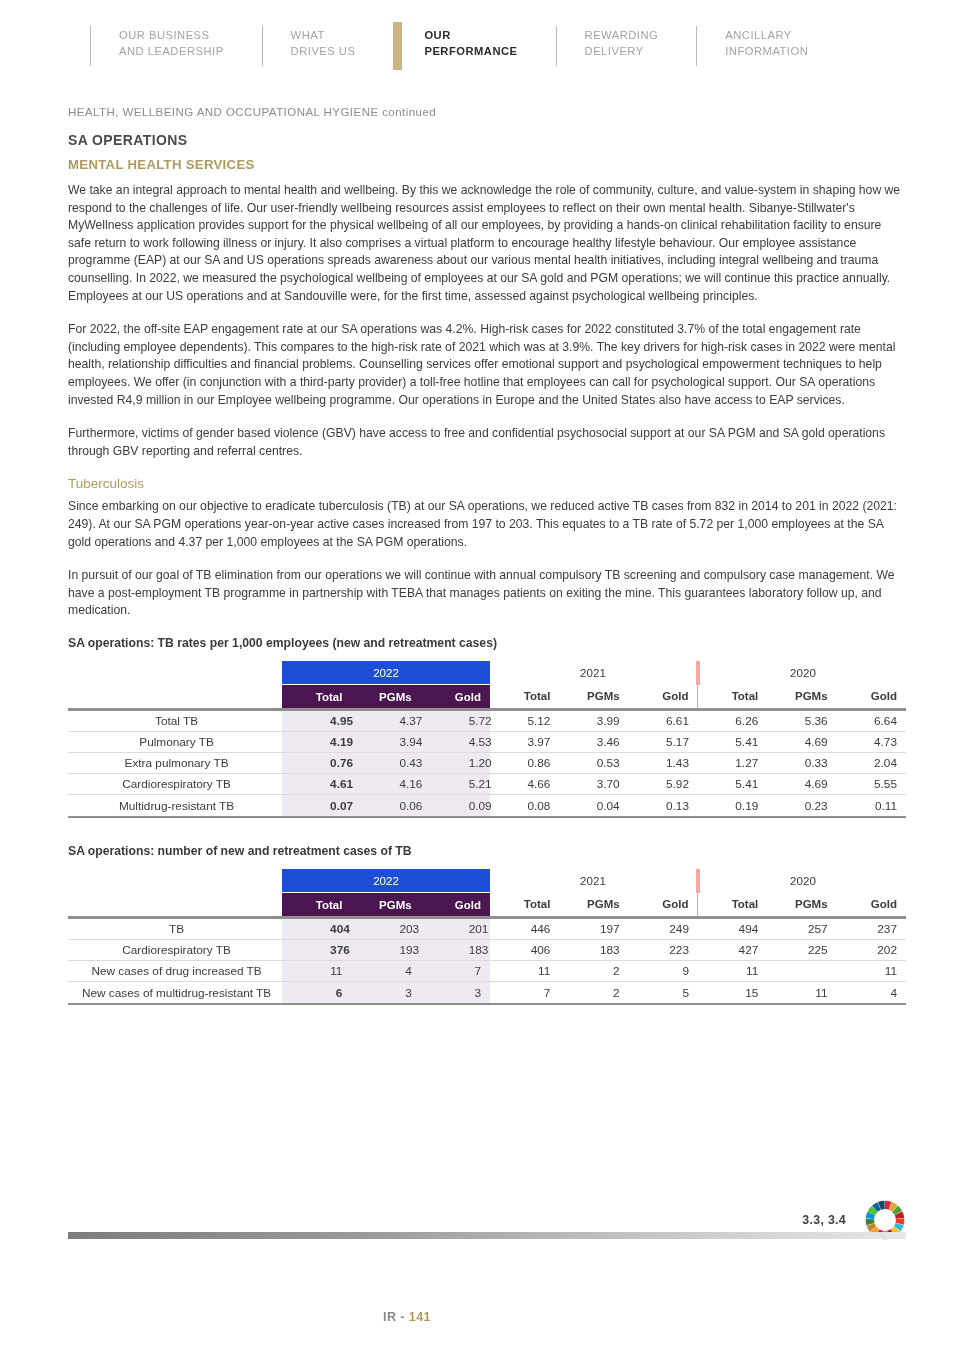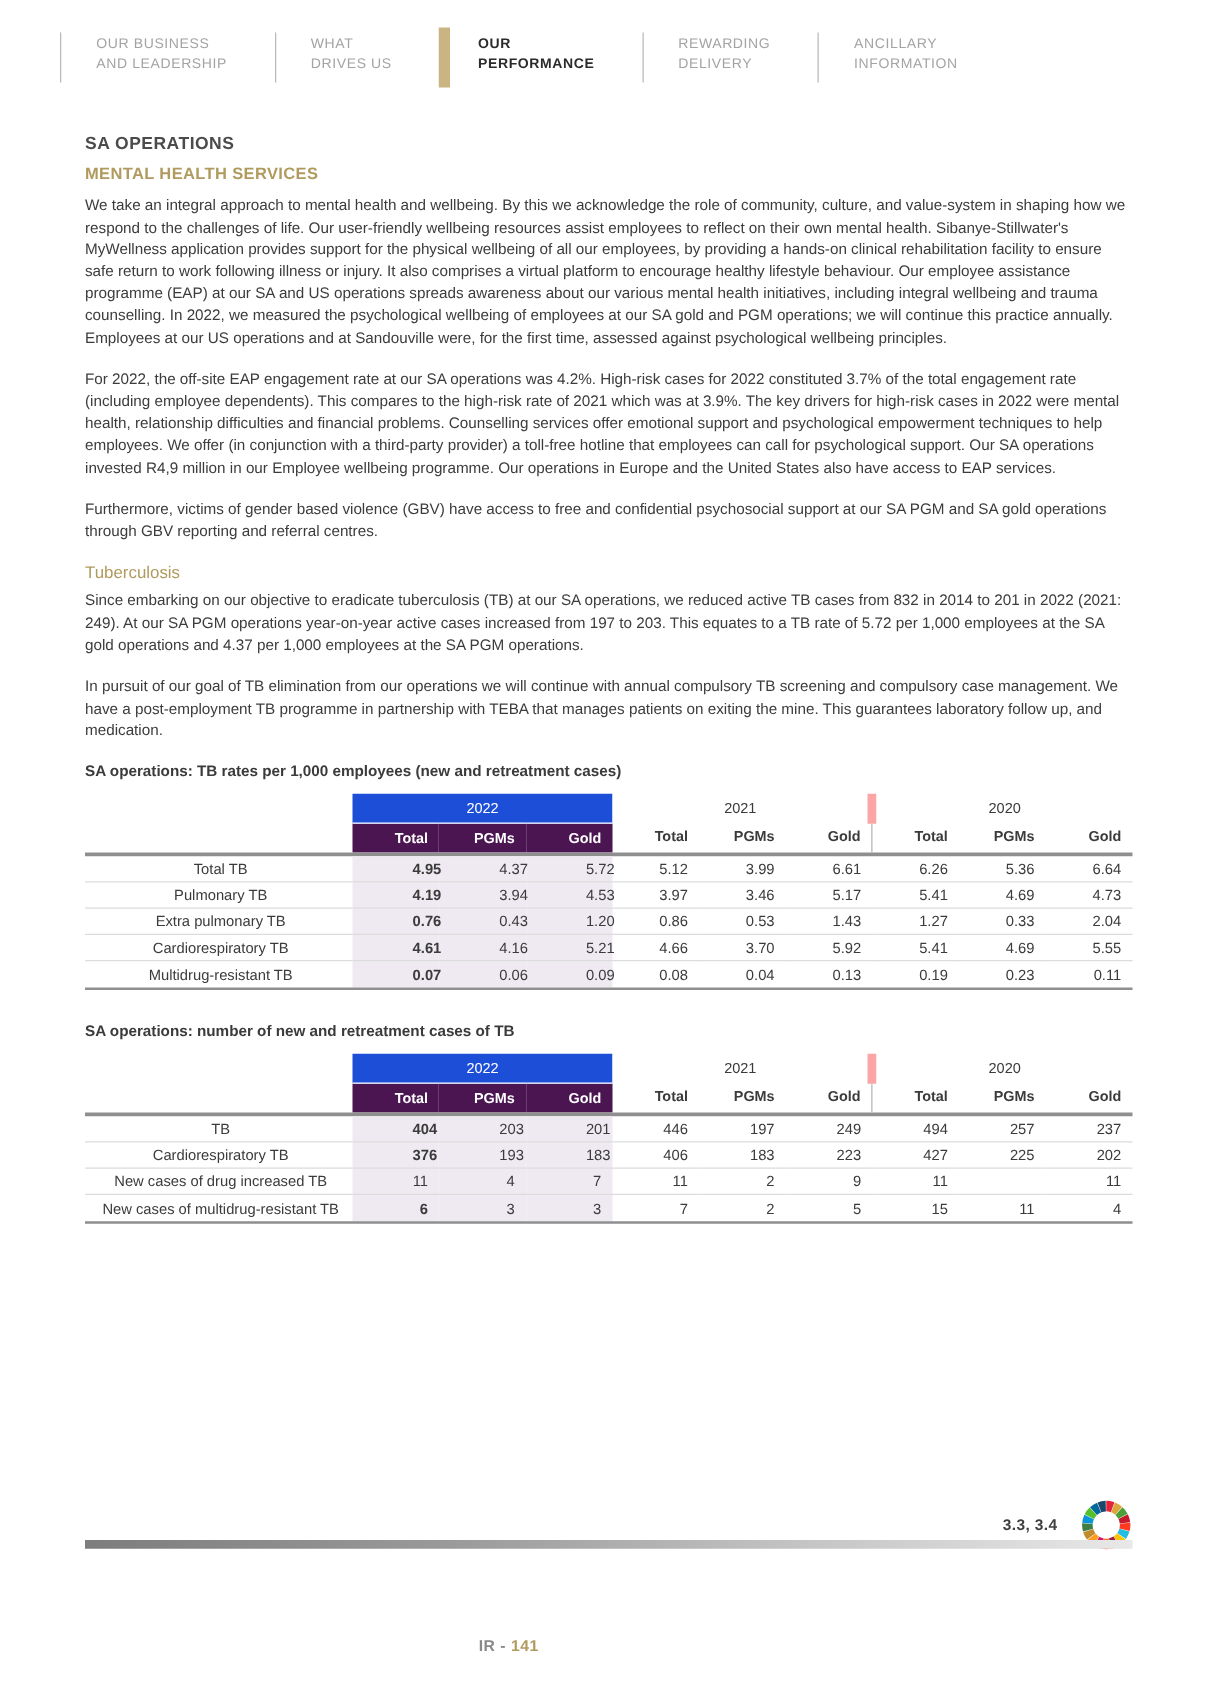--- a/index.html
+++ b/index.html
@@ -14,21 +14,21 @@
     overflow: hidden;
   }
 
   
   .topnav {
     position: absolute;
     left: 0; top: 0;
     width: 965px; height: 92px;
     display: flex;
     align-items: flex-start;
-    padding-left: 48px;
+    padding-left: 90px;
     padding-top: 26px;
   }
   .nav-item {
     display: flex;
     align-items: stretch;
     height: 42px;
   }
   .nav-sep {
     width: 1px;
     background: #b9b9b9;
@@ -122,21 +122,21 @@
     font-weight: normal;
     color: #3b3b3b;
     padding: 0;
   }
   .hdr-year.purple {
     background: #1d4ed8;
     color: #ffffff;
     border-bottom: 1px solid #ffffff;
   }
   .hdr-year.plain { background: #ffffff; }
-  .hdr-year.plain.div-left { border-left: 7px solid #fca5a5; }
+  .hdr-year.plain.div-left { border-left: 4px solid #fca5a5; }
 
   .hdr-sub {
     height: 23px;
     text-align: right;
     font-weight: bold;
     font-size: 11.5px;
     color: #3b3b3b;
     padding: 0 9px 0 0;
     vertical-align: middle;
   }
@@ -242,20 +242,21 @@
   <div class="nav-gap"></div>
   <div class="nav-item">
     <div class="nav-sep"></div>
     <div class="nav-label">ANCILLARY
 INFORMATION</div>
   </div>
 </div>
 
 <div class="content">
 
+  <div class="eyebrow">HEALTH, WELLBEING AND OCCUPATIONAL HYGIENE continued</div>
   <h1 class="section-title">SA OPERATIONS</h1>
   <h2 class="sub-title">MENTAL HEALTH SERVICES</h2>
 
   <p class="body">We take an integral approach to mental health and wellbeing. By this we acknowledge the role of community, culture, and value-system in shaping how we respond to the challenges of life. Our user-friendly wellbeing resources assist employees to reflect on their own mental health. Sibanye-Stillwater's MyWellness application provides support for the physical wellbeing of all our employees, by providing a hands-on clinical rehabilitation facility to ensure safe return to work following illness or injury. It also comprises a virtual platform to encourage healthy lifestyle behaviour. Our employee assistance programme (EAP) at our SA and US operations spreads awareness about our various mental health initiatives, including integral wellbeing and trauma counselling. In 2022, we measured the psychological wellbeing of employees at our SA gold and PGM operations; we will continue this practice annually. Employees at our US operations and at Sandouville were, for the first time, assessed against psychological wellbeing principles.</p>
   <p class="body">For 2022, the off-site EAP engagement rate at our SA operations was 4.2%. High-risk cases for 2022 constituted 3.7% of the total engagement rate (including employee dependents). This compares to the high-risk rate of 2021 which was at 3.9%. The key drivers for high-risk cases in 2022 were mental health, relationship difficulties and financial problems. Counselling services offer emotional support and psychological empowerment techniques to help employees. We offer (in conjunction with a third-party provider) a toll-free hotline that employees can call for psychological support. Our SA operations invested R4,9 million in our Employee wellbeing programme. Our operations in Europe and the United States also have access to EAP services.</p>
   <p class="body">Furthermore, victims of gender based violence (GBV) have access to free and confidential psychosocial support at our SA PGM and SA gold operations through GBV reporting and referral centres.</p>
 
   <h3 class="minor-title">Tuberculosis</h3>
   <p class="body">Since embarking on our objective to eradicate tuberculosis (TB) at our SA operations, we reduced active TB cases from 832 in 2014 to 201 in 2022 (2021: 249). At our SA PGM operations year-on-year active cases increased from 197 to 203. This equates to a TB rate of 5.72 per 1,000 employees at the SA gold operations and 4.37 per 1,000 employees at the SA PGM operations.</p>
   <p class="body">In pursuit of our goal of TB elimination from our operations we will continue with annual compulsory TB screening and compulsory case management. We have a post-employment TB programme in partnership with TEBA that manages patients on exiting the mine. This guarantees laboratory follow up, and medication.</p>

